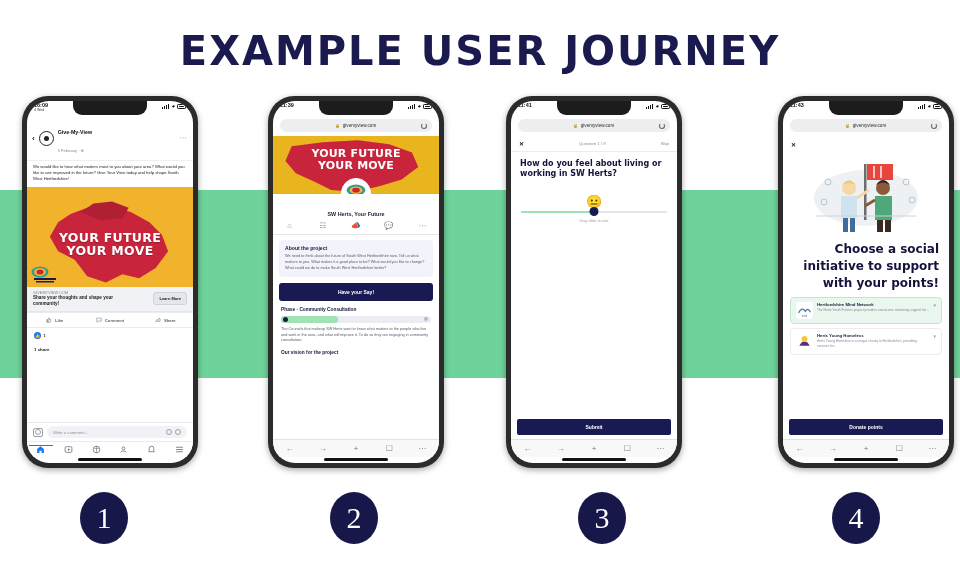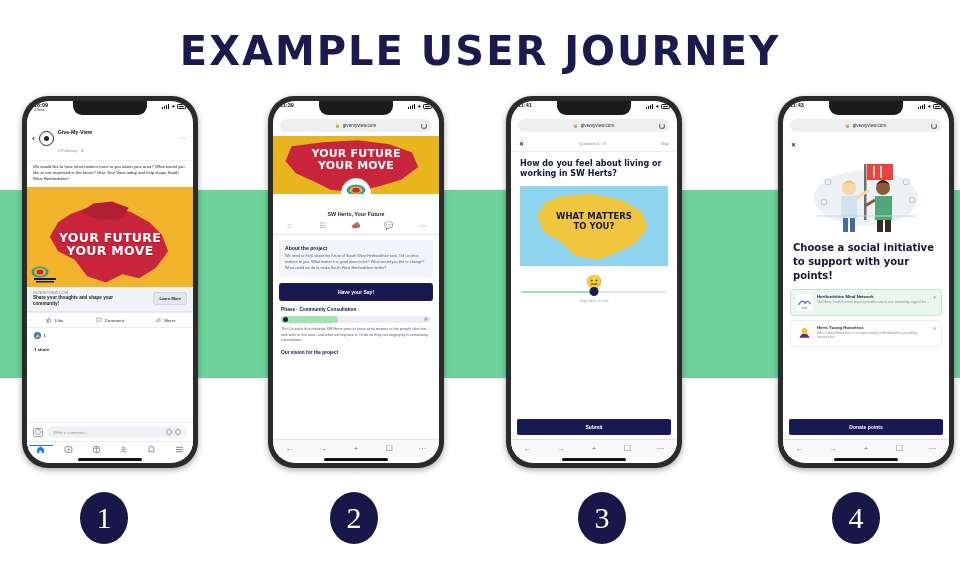--- a/index.html
+++ b/index.html
@@ -225,23 +225,23 @@
   .q-submit {
     position: absolute; left: 6px; right: 6px; bottom: 28px;
     background: #191954; color: #fff; text-align: center; border-radius: 2px;
     padding: 5px 0; font-size: 5px; font-weight: 700;
   }
 
   
   .p4-x { padding: 5px 8px 0 8px; font-size: 6px; color: #222; font-weight: 700; }
   .p4-illus { height: 86px; position: relative; margin-top: 4px; }
   .p4-heading {
-    text-align: left; padding: 3px 10px 6px 10px;
+    text-align: right; padding: 3px 10px 6px 10px;
     font-family: "DejaVu Sans", sans-serif;
-    font-size: 10px; font-weight: 800; color: #13133d; line-height: 1.4;
+    font-size: 12px; font-weight: 800; color: #13133d; line-height: 1.4;
   }
   .p4-card {
     margin: 0 7px 4px 7px; border-radius: 4px; padding: 4px 5px;
     display: flex; gap: 4px; align-items: flex-start; position: relative;
   }
   .p4-card.sel { background: #eaf7ee; border: .7px solid #c2e5cd; }
   .p4-card.plain { background: #fff; border: .7px solid #ececec; }
   .p4-logo { width: 17px; height: 17px; border-radius: 3px; flex: none; overflow: hidden; }
   .p4-ctext { flex: 1; line-height: 1.35; }
   .p4-cname { font-size: 4.3px; font-weight: 700; color: #1b1b3a; }
@@ -507,30 +507,20 @@
       </div>
 
       <div class="q-header">
         <span class="q-x">✕</span>
         <span class="q-count">Question 1 / 9</span>
         <span class="q-skip">Skip</span>
       </div>
 
       <div class="q-title">How do you feel about living or working in SW Herts?</div>
 
-      <div class="q-image">
-        <svg viewBox="0 0 160 80" preserveAspectRatio="none" style="position:absolute;inset:0;width:100%;height:100%">
-          <rect width="160" height="80" fill="#8fd4ef"></rect>
-          <path d="M28 16 L18 30 L26 46 L44 56 L60 70 L84 74 L106 66 L124 58 L138 42 L132 26 L110 14 L78 8 L46 10 Z" fill="#f0c63f"></path>
-        </svg>
-        <div class="cap">
-          <span>WHAT MATTERS</span><br>
-          <span>TO YOU?</span>
-        </div>
-      </div>
 
       <div class="q-slider">
         <div class="q-emoji">😐</div>
         <div class="q-track">
           <div class="lfill"></div>
           <div class="q-thumb"></div>
         </div>
         <div class="q-hint">Drag slider to vote</div>
       </div>
 

